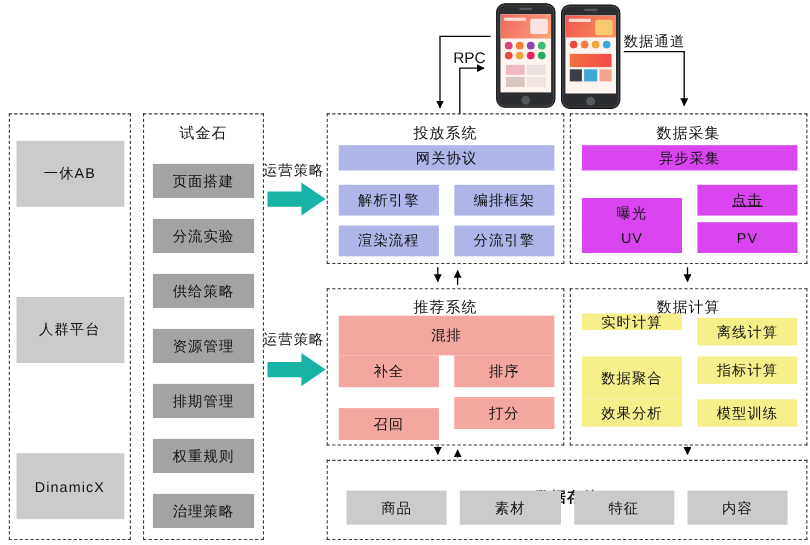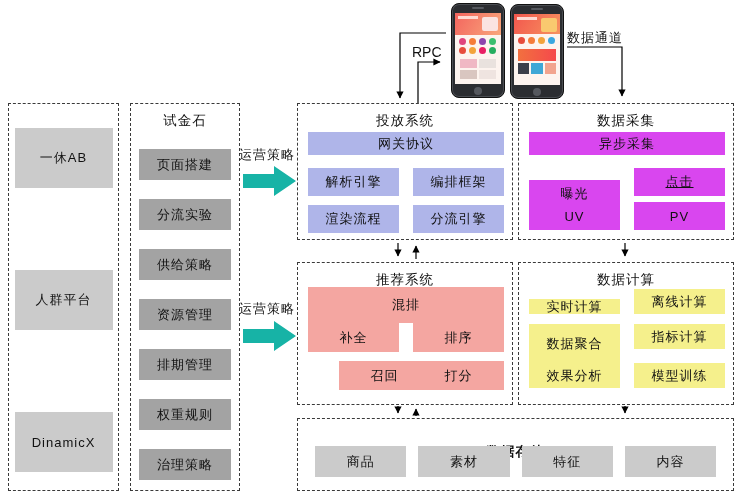--- a/index.html
+++ b/index.html
@@ -162,27 +162,27 @@
     <div class="box green-box cell c-r" style="top:64px;text-decoration:underline;">点击</div>
     <div class="box green-box cell c-l" style="top:98px;">UV</div>
     <div class="box green-box cell c-r" style="top:98px;">PV</div>
   </div>
 
   <div class="panel sys sys-tuijian">
     <div class="panel-title">推荐系统</div>
     <div class="box red-box wide-bar" style="top:24px; height:36px;">混排</div>
     <div class="box red-box cell c-l" style="top:60px; height:29px;">补全</div>
     <div class="box red-box cell c-r" style="top:60px; height:29px;">排序</div>
-    <div class="box red-box cell c-l" style="top:98px; height:29px;margin-left:31px;">召回</div>
+    <div class="box red-box cell c-l" style="top:108px; height:29px;">召回</div>
     <div class="box red-box cell c-r" style="top:98px; height:29px;">打分</div>
   </div>
 
   <div class="panel sys sys-jisuan">
     <div class="panel-title">数据计算</div>
-    <div class="box yellow-box cell c-l" style="top:36px; height:15px;">实时计算</div>
+    <div class="box yellow-box cell c-l" style="top:22px; height:15px;">实时计算</div>
     <div class="box yellow-box cell c-r" style="top:26px; height:25px;">离线计算</div>
     <div class="box yellow-box cell c-l" style="top:61px; height:39px;">数据聚合</div>
     <div class="box yellow-box cell c-r" style="top:61px; height:25px;">指标计算</div>
     <div class="box yellow-box cell c-l" style="top:100px; height:25px;">效果分析</div>
     <div class="box yellow-box cell c-r" style="top:100px; height:25px;">模型训练</div>
   </div>
 
   <div class="panel sys sys-cunchu">
     <div class="panel-title" style="margin-top:24px;font-weight:bold;">数据存储</div>
     <div class="store-row">

